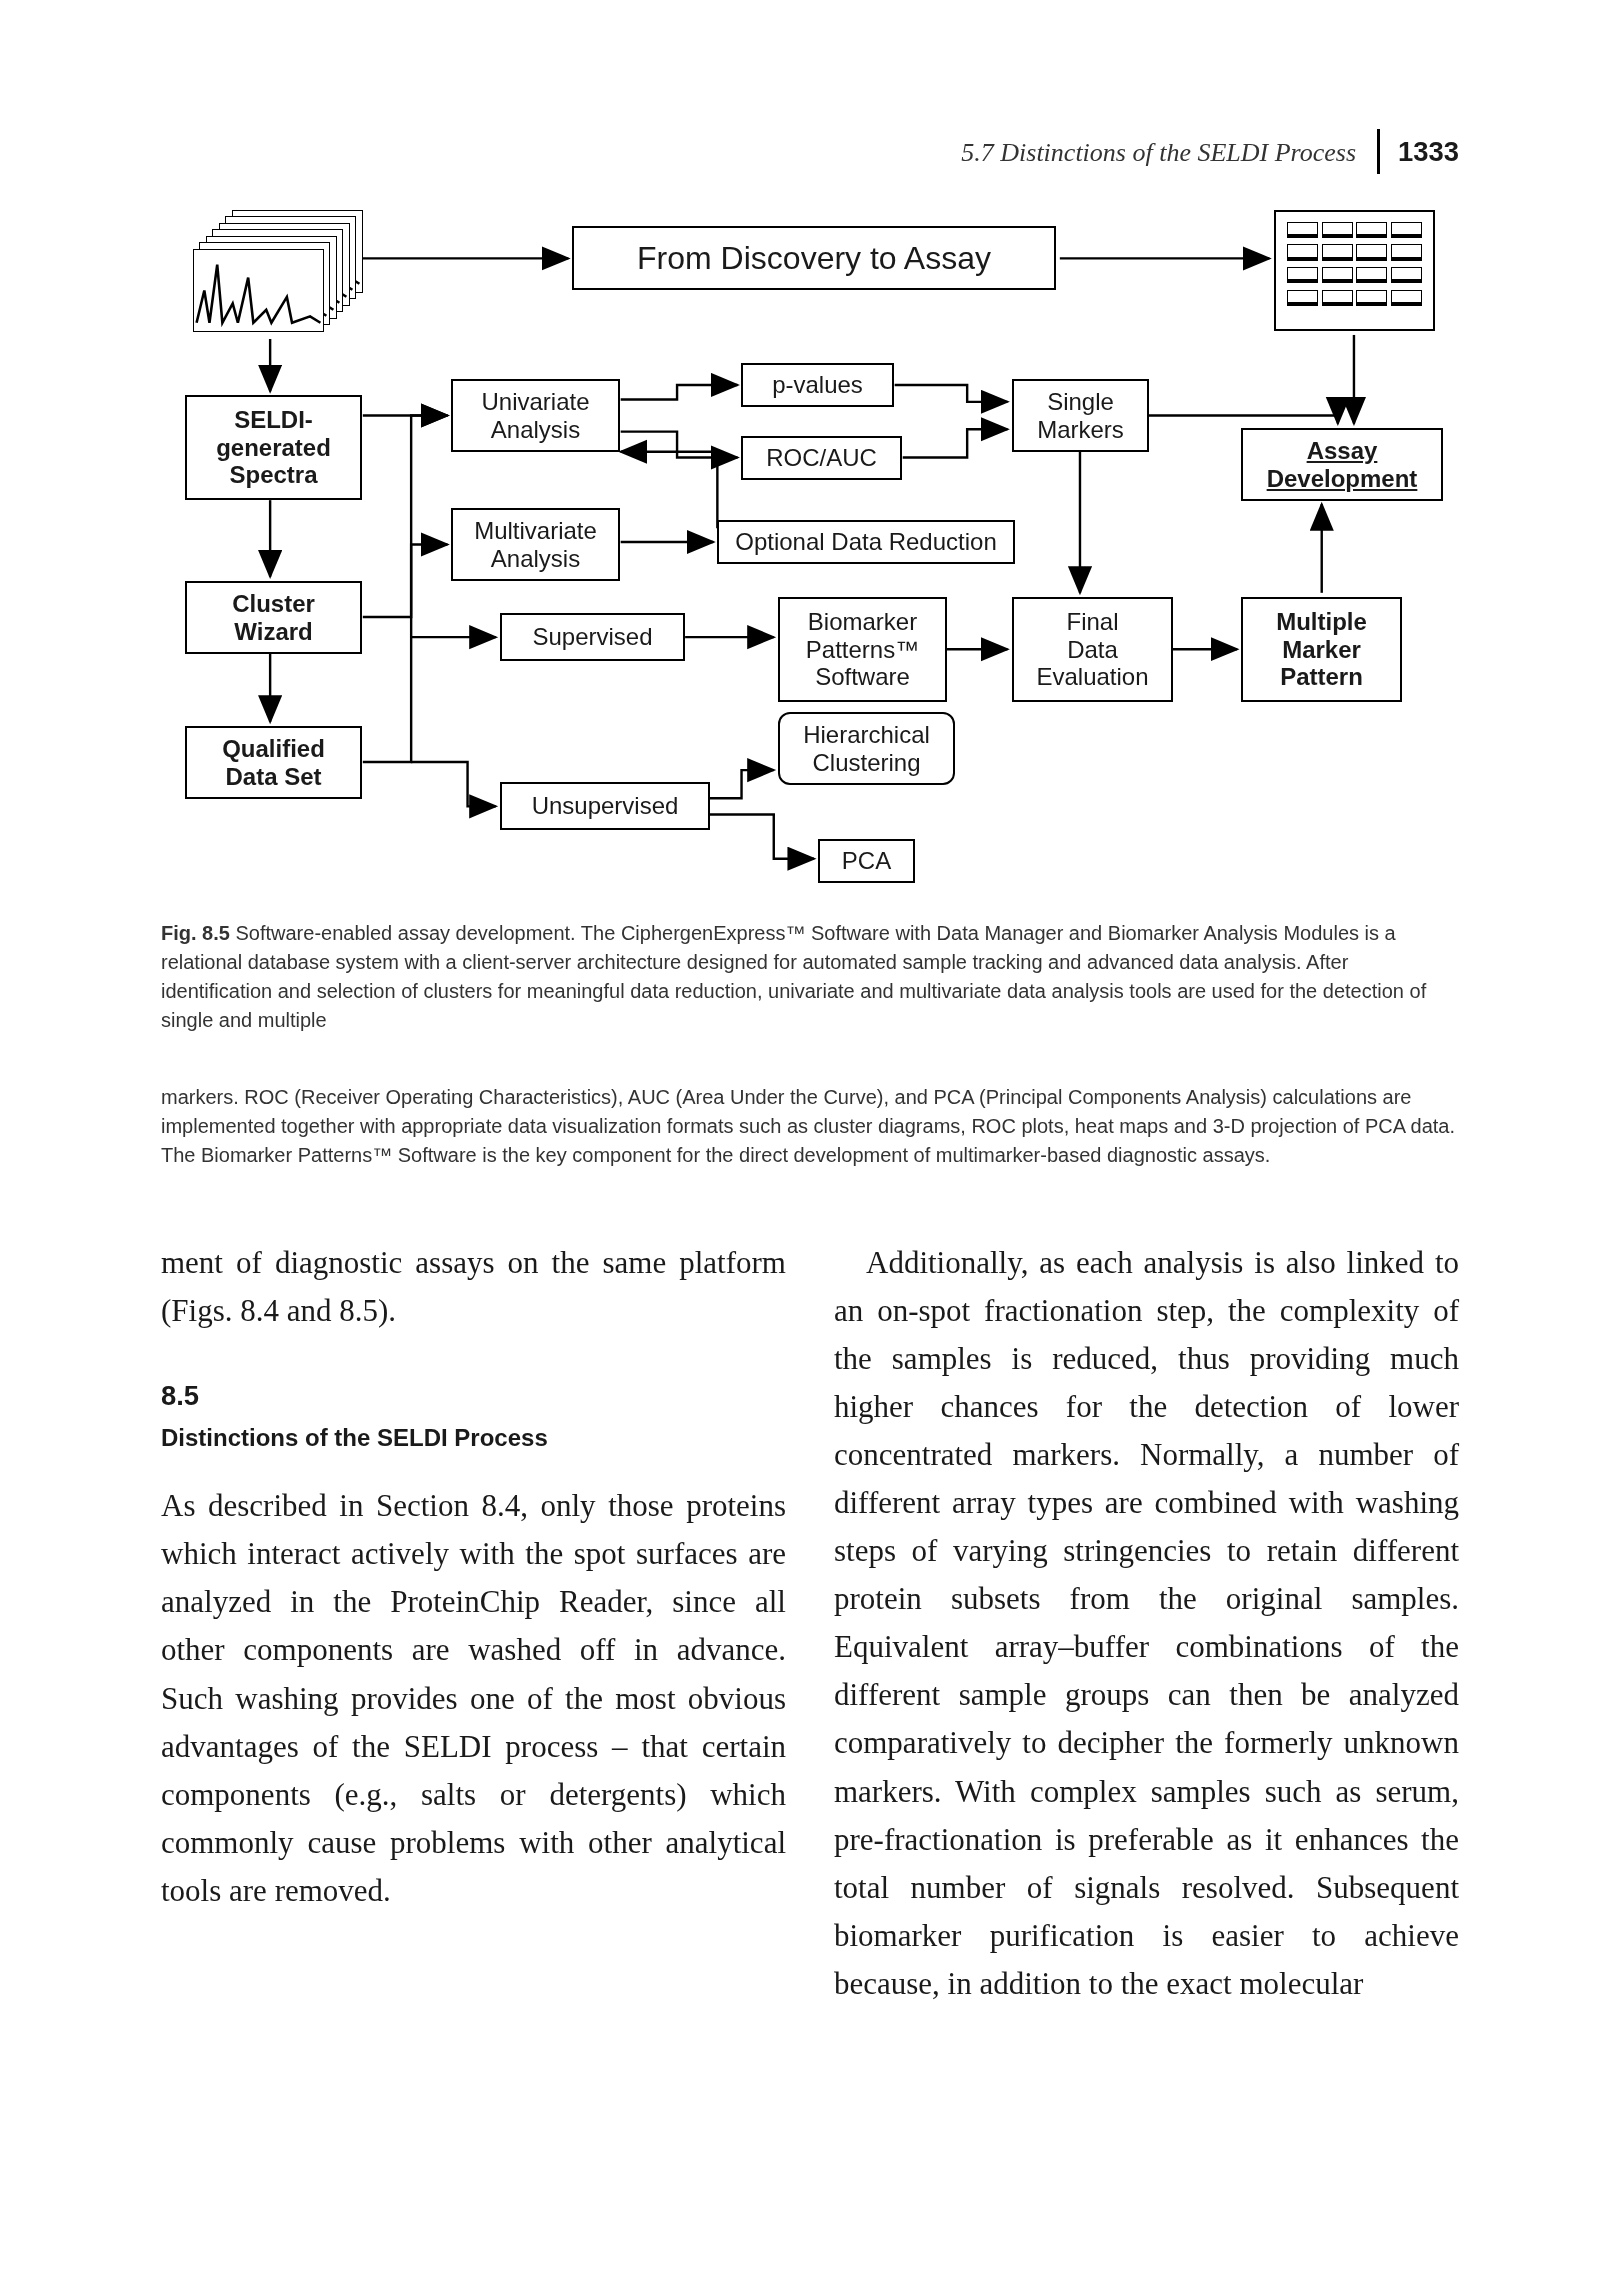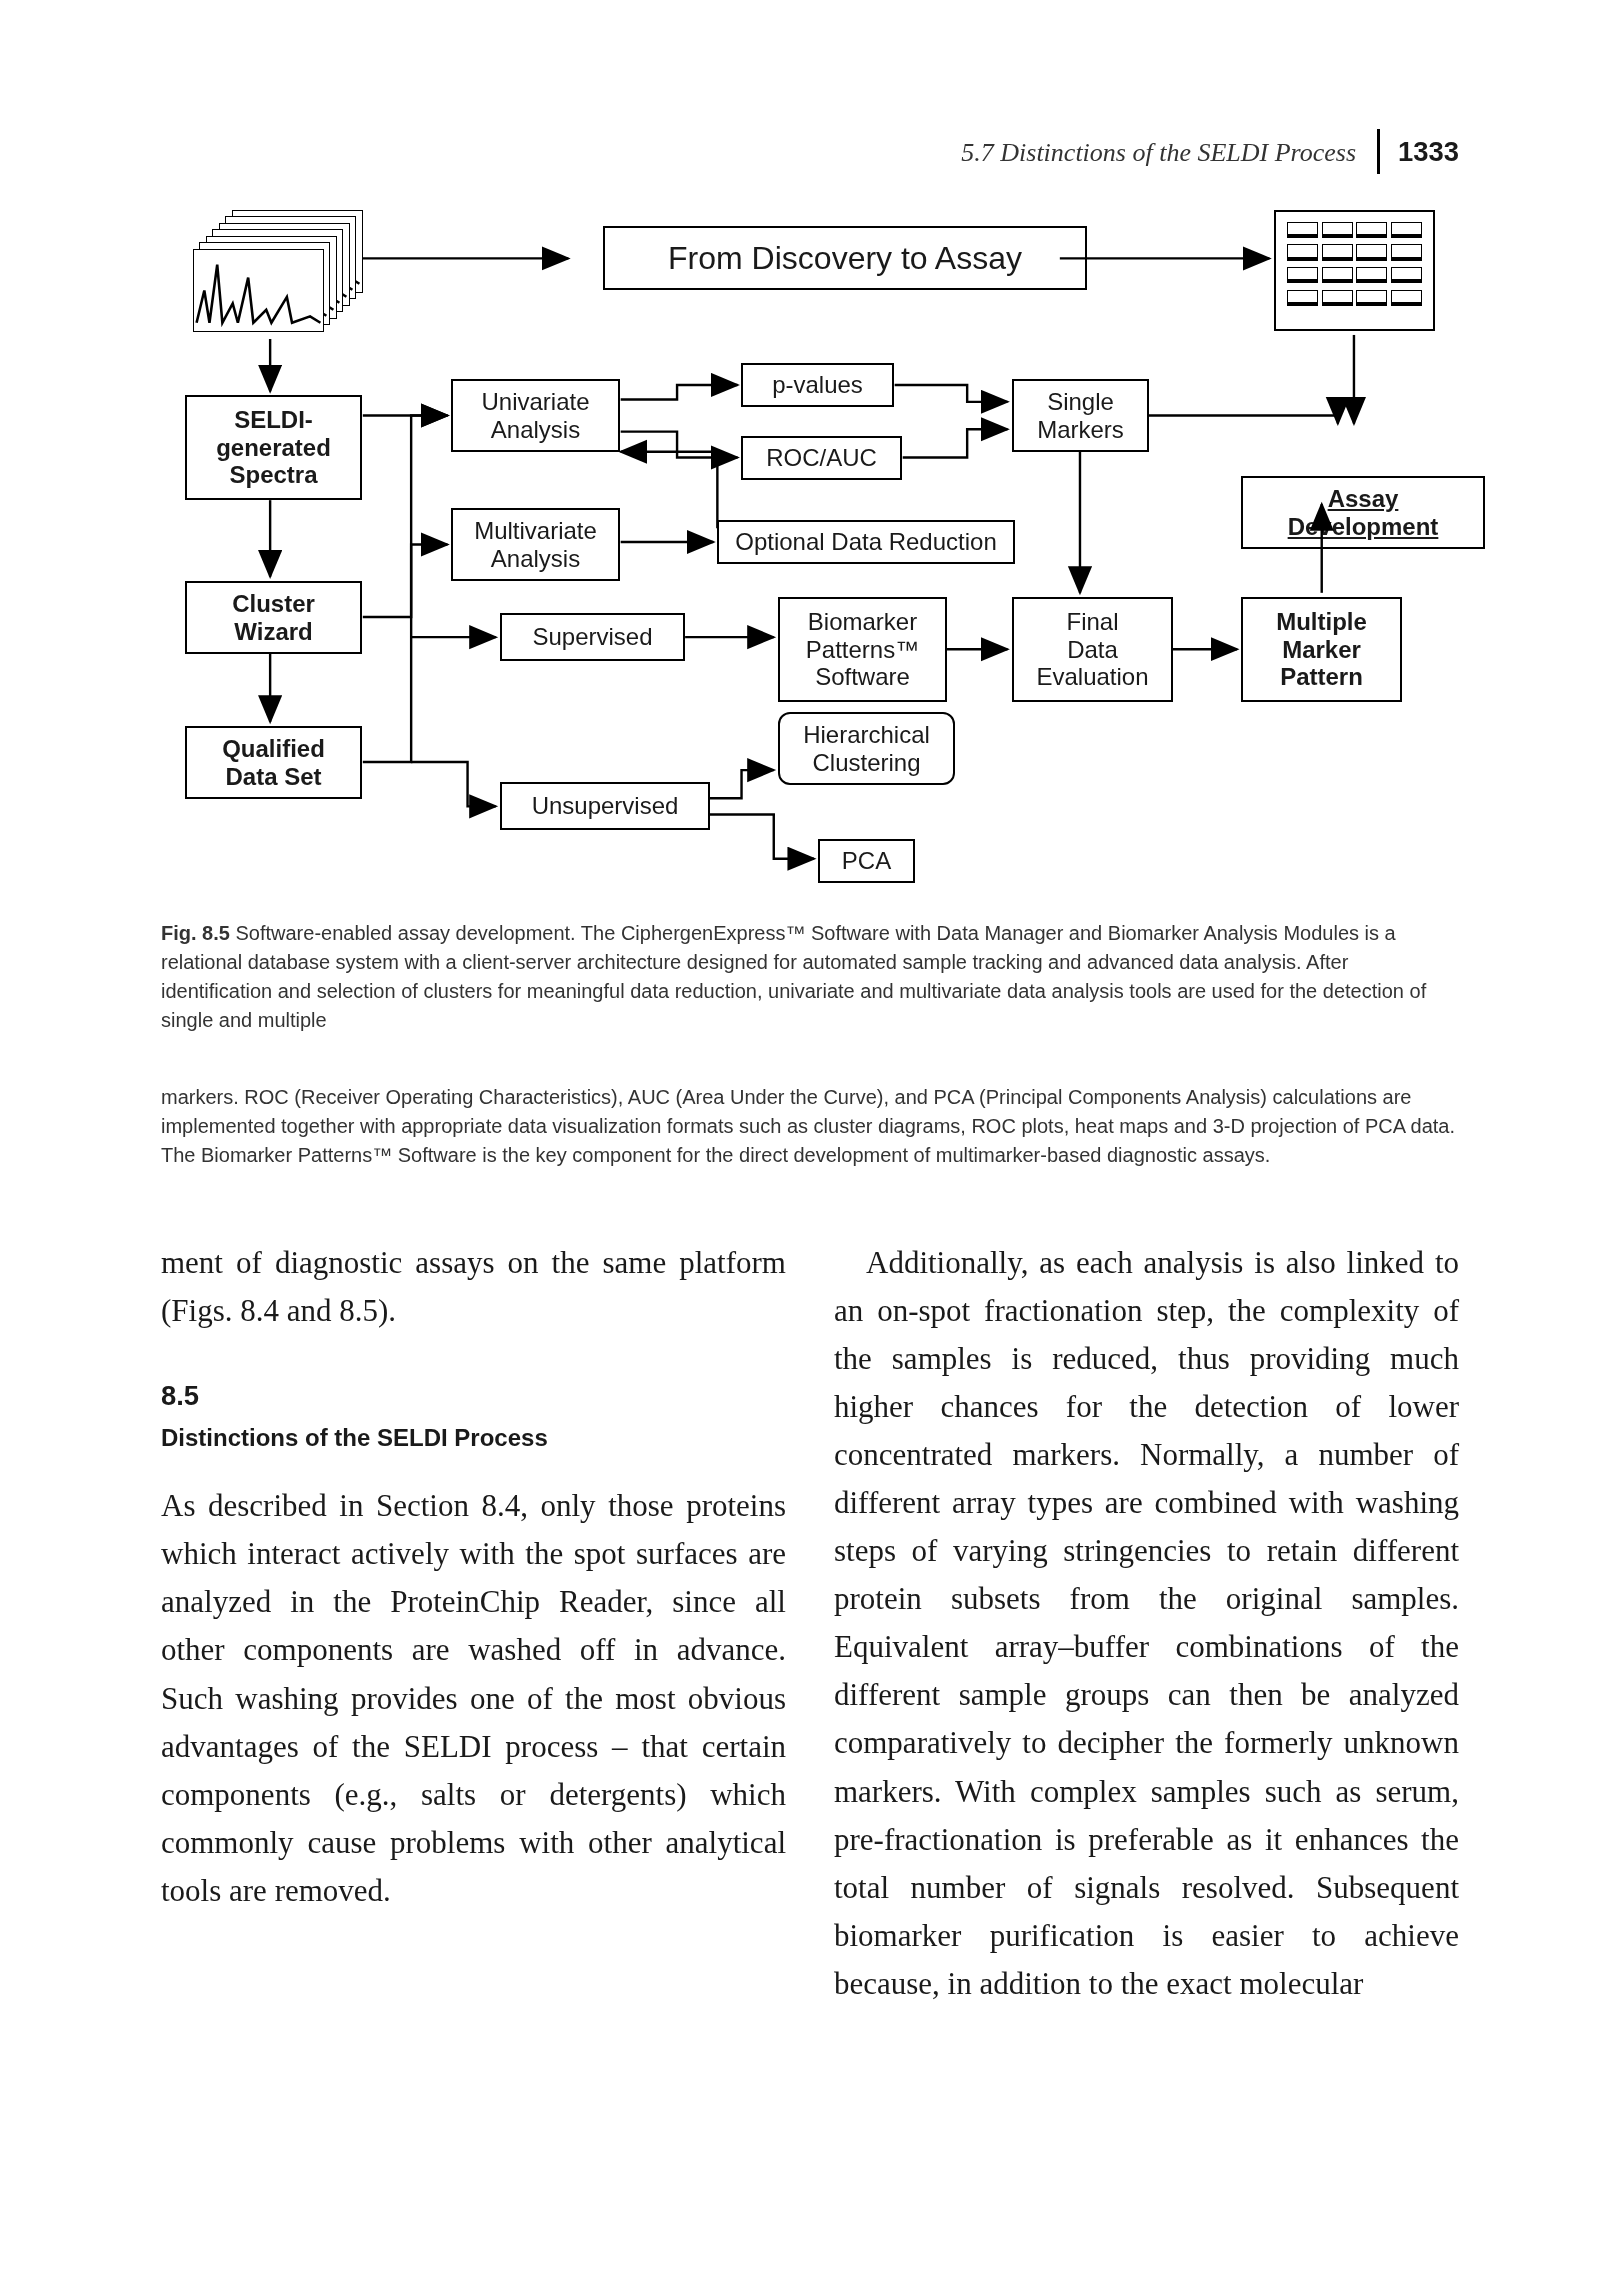--- a/index.html
+++ b/index.html
@@ -58,21 +58,21 @@
     display: flex;
     justify-content: center;
     align-items: center;
     padding: 4.8px 8px;
     font-family: Arial, Helvetica, sans-serif;
     font-size: 24px;
     line-height: 1.15;
     text-align: center;
   }
   .node.bold { font-weight: 700; }
-  .banner { font-size: 32px; margin-left: 31px; }
+  .banner { font-size: 32px; }
 
   
   .spectra-stack {
     position: absolute;
     left: 32px; top: 8px;
     width: 161px; height: 129px;
   }
   .spectra-stack .trace {
     position: absolute;
     width: 129px; height: 81px;
@@ -241,21 +241,21 @@
     <div class="node" style="left:617px; top:510px; width:177px; height:73px; white-space:pre-line;border-radius:12px;">Hierarchical
 Clustering</div>
     <div class="node" style="left:657px; top:637px; width:97px; height:44px;">PCA</div>
 
     <div class="node" style="left:851px; top:177px; width:137px; height:73px; white-space:pre-line;">Single
 Markers</div>
     <div class="node" style="left:851px; top:395px; width:161px; height:105px; white-space:pre-line;">Final
 Data
 Evaluation</div>
 
-    <div class="node bold" style="left:1080px; top:226px; width:244px; height:73px; text-decoration:underline; white-space:pre-line;margin-top:48px;">Assay
+    <div class="node bold" style="left:1080px; top:226px; width:202px; height:73px; text-decoration:underline; white-space:pre-line;">Assay
 Development</div>
     <div class="node bold" style="left:1080px; top:395px; width:161px; height:105px; white-space:pre-line;">Multiple
 Marker
 Pattern</div>
 
     <svg width="1290" height="693" viewBox="0 0 1600 860">
       <defs>
         <marker id="ah" markerWidth="14" markerHeight="14" refX="11" refY="5" orient="auto">
           <path d="M0,0 L12,5 L0,10 Z" fill="#000"></path>
         </marker>

